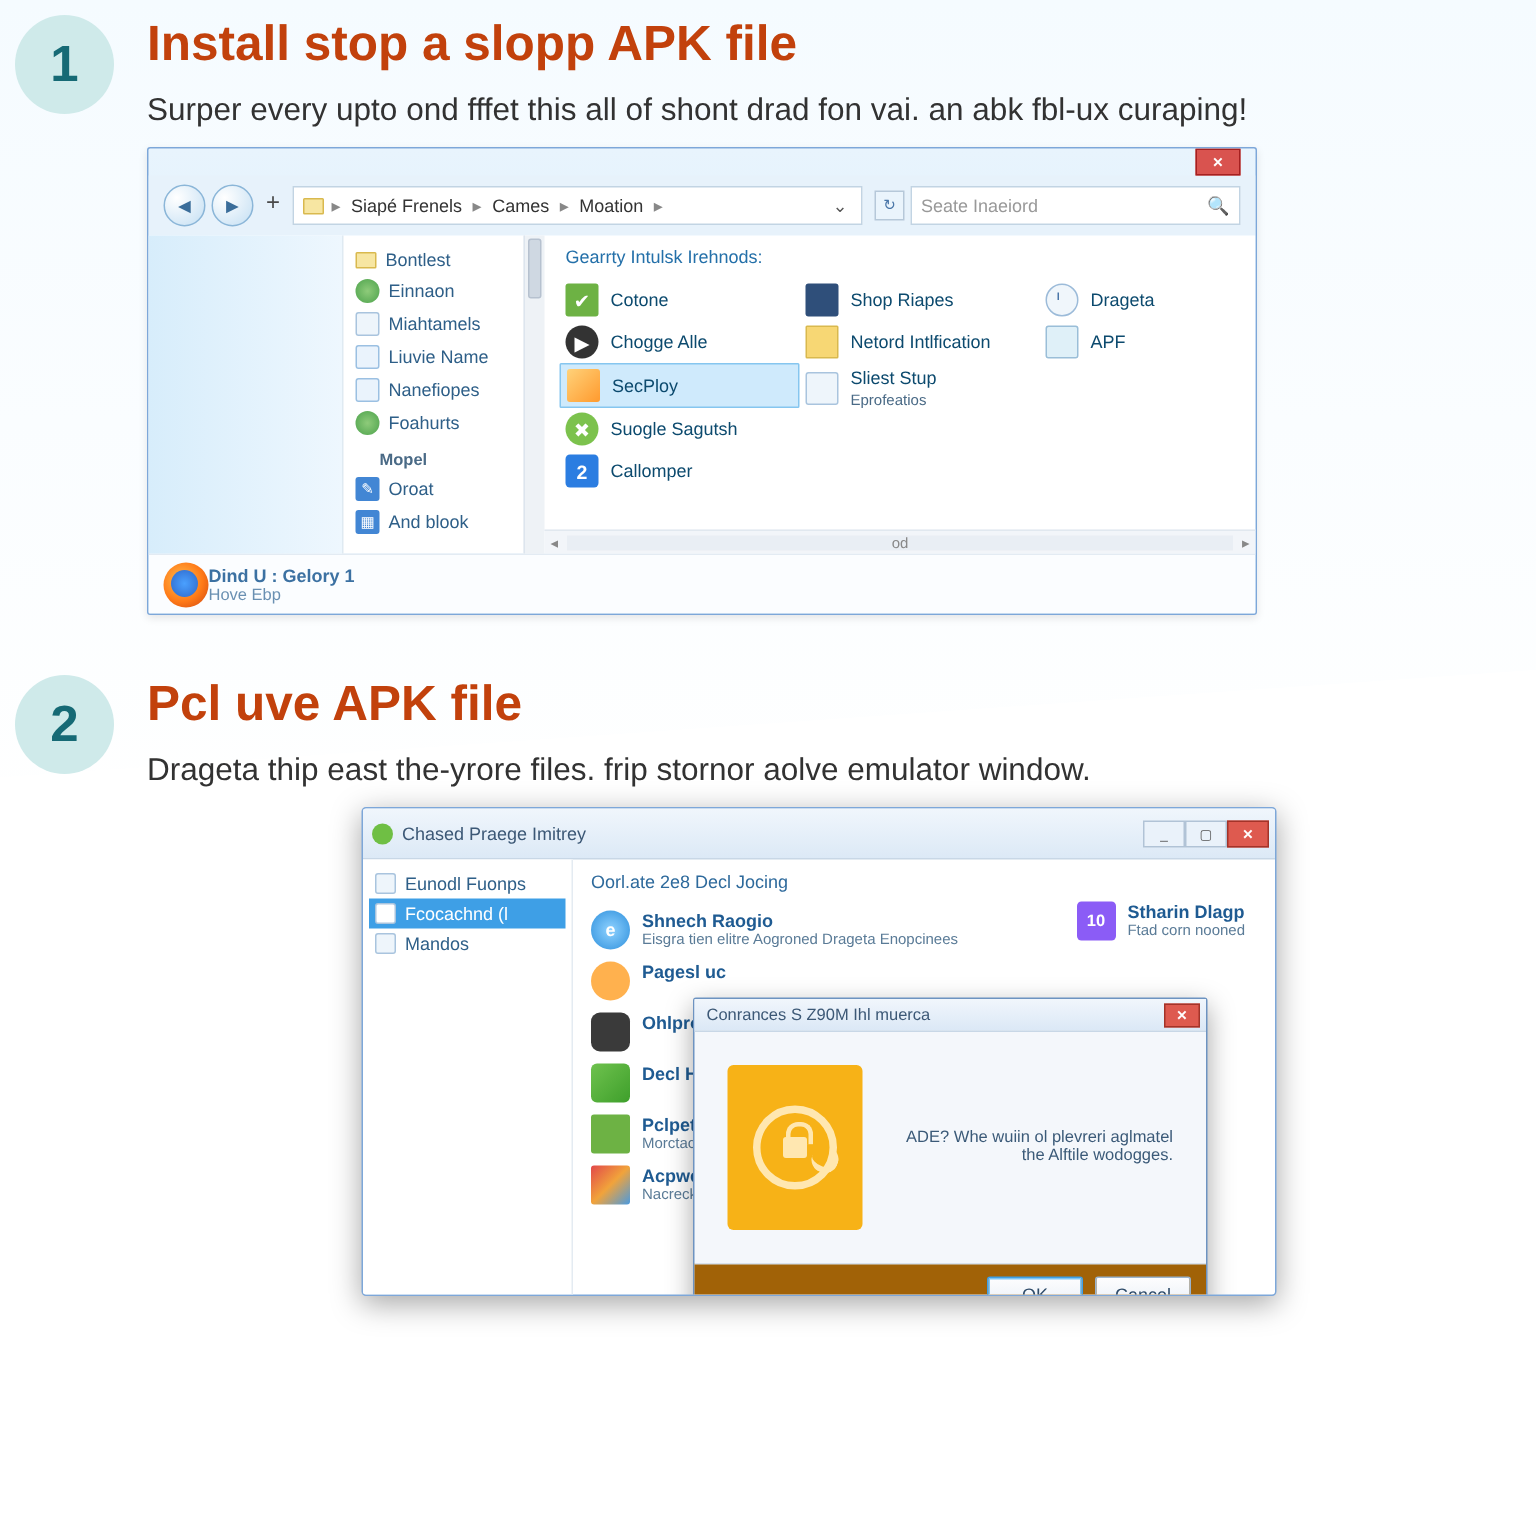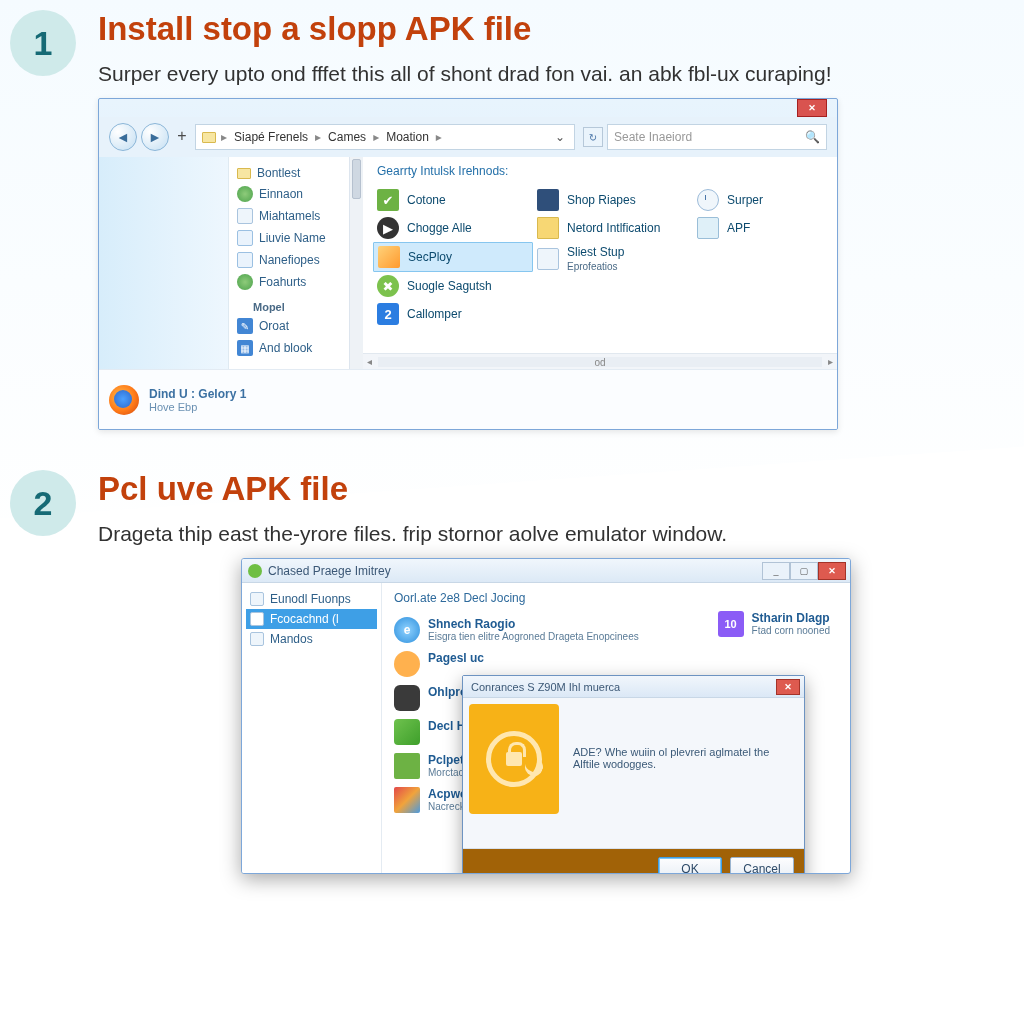--- a/index.html
+++ b/index.html
@@ -127,38 +127,38 @@
   .fitem { display:flex; align-items:center; gap:8px; padding:3px 4px; border-radius:1px; cursor:pointer;}
   .fitem.sel { background:#cfeafc; border:1px solid #86c6ef; }
   .fitem .ico { width:22px; height:22px; font-size:13px; }
   .fitem .lbl { color:#0c4a6e; }
   .fitem .lbl.sub { font-size:10px; color:#4a6a86; }
 
   .hscroll { position:absolute; bottom:0; left:0; right:0; height:16px; background:#f2f5f9; border-top:1px solid #e1e8ef; display:flex; align-items:center; justify-content:space-between; padding:0 4px; font-size:10px; color:#888;}
   .hscroll .track { flex:1; height:10px; background:#e9eef4; margin:0 6px; position:relative;}
   .hscroll .center-lbl { position:absolute; left:50%; transform:translateX(-50%); }
 
-  .status-strip { height:60px; background:#fbfdff; border-top:1px solid #e3ebf3; display:flex; align-items:center; padding:4px 10px; gap:10px;}
+  .status-strip { height:40px; background:#fbfdff; border-top:1px solid #e3ebf3; display:flex; align-items:center; padding:4px 10px; }
   .ff-icon { width:30px; height:30px; border-radius:50%; background: radial-gradient(circle at 40% 40%, #ffbf4e, #ff7a18 55%, #d14912 95%); position:relative;}
   .ff-icon::after{content:'';position:absolute;top:5px;left:5px;width:18px;height:18px;border-radius:50%;background:radial-gradient(circle,#4aa0ff,#2e67c9);}
   .status-text .l1 { font-size:12px; font-weight:600; color:#3c71a2;}
   .status-text .l2 { font-size:11px; color:#6a90b2;}
 
   
   .win2-wrap { display:flex; justify-content:center; }
   .win2 {
     width: 610px;
     border:1px solid #7da7d9;
     border-radius:3px;
     box-shadow: 0 5px 20px rgba(0,0,0,0.35);
     background:#fff;
     overflow:hidden;
   }
   .win2-title {
-    height:24px;
+    height:34px;
     background: linear-gradient(180deg,#f0f6fc,#dce9f6);
     border-bottom:1px solid #c8d7e6;
     display:flex; align-items:center; justify-content:space-between;
     padding:0 4px 0 6px; font-size:12px; color:#3c5876;
   }
   .win2-title .tico { width:14px;height:14px;background:#6fbf44;border-radius:50%;margin-right:6px;}
   .winctrl { display:flex; gap:0;}
   .wc { width:28px;height:18px;border:1px solid #b1c3d6;background:#eaf2fa;font-size:9px;display:flex;align-items:center;justify-content:center;color:#555;}
   .wc.cx { background:#de5a4f;color:#fff;border-color:#a33329;font-weight:bold;}
 
@@ -182,21 +182,21 @@
   .dialog {
     position:absolute;
     top: 92px; left: 80px;
     width: 343px;
     border:1px solid #6d93c1;
     background:#f4f7fb;
     box-shadow: 0 6px 18px rgba(0,0,0,0.35);
     border-radius:2px;
   }
   .dlg-title { height:22px; background:linear-gradient(180deg,#f1f6fc,#dbe8f6); display:flex;justify-content:space-between;align-items:center;padding:0 4px 0 8px;font-size:11px;color:#3c5876;border-bottom:1px solid #c8d7e6;}
-  .dlg-body { display:flex; padding:6px; gap:14px; align-items:flex-start; min-height:150px;}
+  .dlg-body { display:flex; padding:22px; gap:14px; align-items:flex-start; min-height:150px;text-align:right;}
   .shield {
     width:90px; height:110px;
     background:#f7b217;
     border-radius:4px;
     display:flex;align-items:center;justify-content:center;
   }
   .lock-circ {
     width:56px;height:56px;border:5px solid #ffe7b0;border-radius:50%;
     display:flex;align-items:center;justify-content:center;
     position:relative;
@@ -336,21 +336,21 @@
                     <span class="lbl">Netord Intlfication</span>
                   </div>
                 <div class="fitem">
                     <span class="ico ico-doc"></span>
                     <span><span class="lbl">Sliest Stup</span><br><span class="lbl sub">Eprofeatios</span></span>
                   </div>
               </div>
               <div class="grid-col" style="width:120px;">
                 <div class="fitem">
                     <span class="ico ico-clock"></span>
-                    <span class="lbl">Surper</span>
+                    <span class="lbl">Drageta</span>
                   </div>
                 <div class="fitem">
                     <span class="ico ico-pic"></span>
                     <span class="lbl">APF</span>
                   </div>
               </div>
             </div>
             <div class="hscroll">
               <span>◂</span>
               <div class="track">

